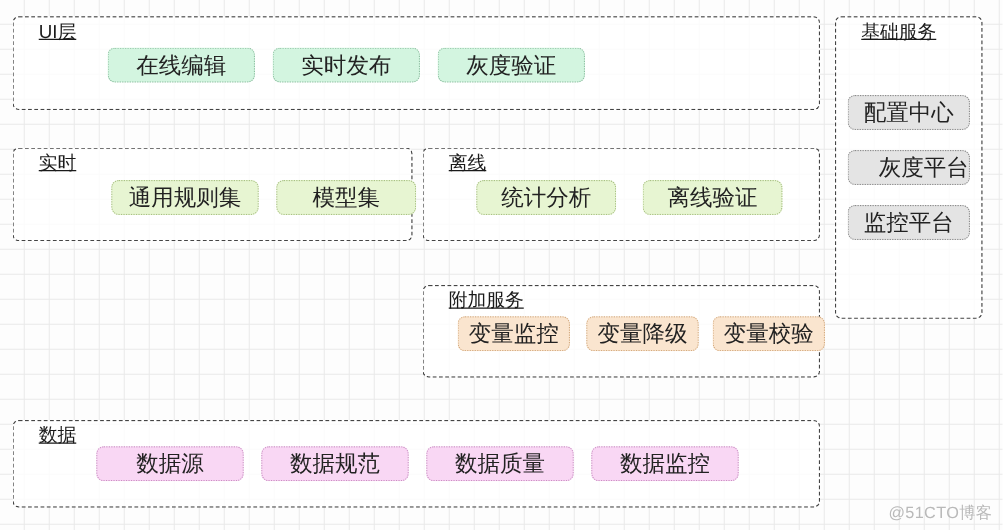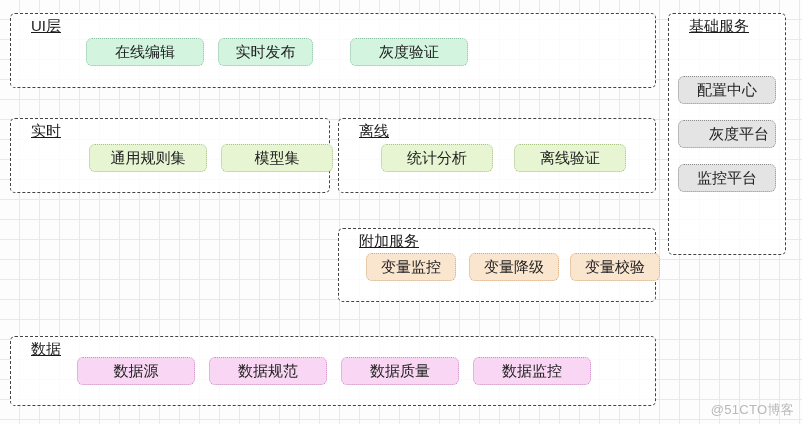--- a/index.html
+++ b/index.html
@@ -52,21 +52,21 @@
   }
 
   
   .node {
     box-sizing: border-box;
     border-radius: 6px;
     border: 1.4px dotted #9a9a9a;
     display: flex;
     align-items: center;
     justify-content: center;
-    font-size: 15px;
+    font-size: 18px;
     color: #222222;
     height: 28px;
     white-space: nowrap;
   }
   .node.green   { background-color: #d3f5e0; border-color: #8fbfa2; }
   .node.lime    { background-color: #e7f5d2; border-color: #a9c184; margin-left: 12px; }
   .node.peach   { background-color: #fae5cf; border-color: #d4ab80; }
   .node.pink    { background-color: #f9d7f4; border-color: #cb8fc4; }
   .node.grey    { background-color: #e4e4e4; border-color: #8c8c8c; }
 
@@ -92,21 +92,21 @@
 </style>
 </head>
 <body>
 
 <div id="canvas">
 
   <div class="group" id="g-ui" style="left:10px; top:13px; width:646px; height:75px;">
     <div class="group-title">UI层</div>
     <div class="node-row" style="top:38px;">
       <div class="node green" style="position:absolute; left:75px; width:118px;">在线编辑</div>
-      <div class="node green" style="position:absolute; left:207px; width:95px;">实时发布</div>
+      <div class="node green" style="position:absolute; left:207px; width:118px;">实时发布</div>
       <div class="node green" style="position:absolute; left:339px; width:118px;">灰度验证</div>
     </div>
   </div>
 
   <div class="group" id="g-realtime" style="left:10px; top:118px; width:320px; height:75px;">
     <div class="group-title">实时</div>
     <div class="node-row" style="top:39px;">
       <div class="node lime" style="position:absolute; left:66px; width:118px;">通用规则集</div>
       <div class="node lime" style="position:absolute; left:198px; width:112px;">模型集</div>
     </div>

